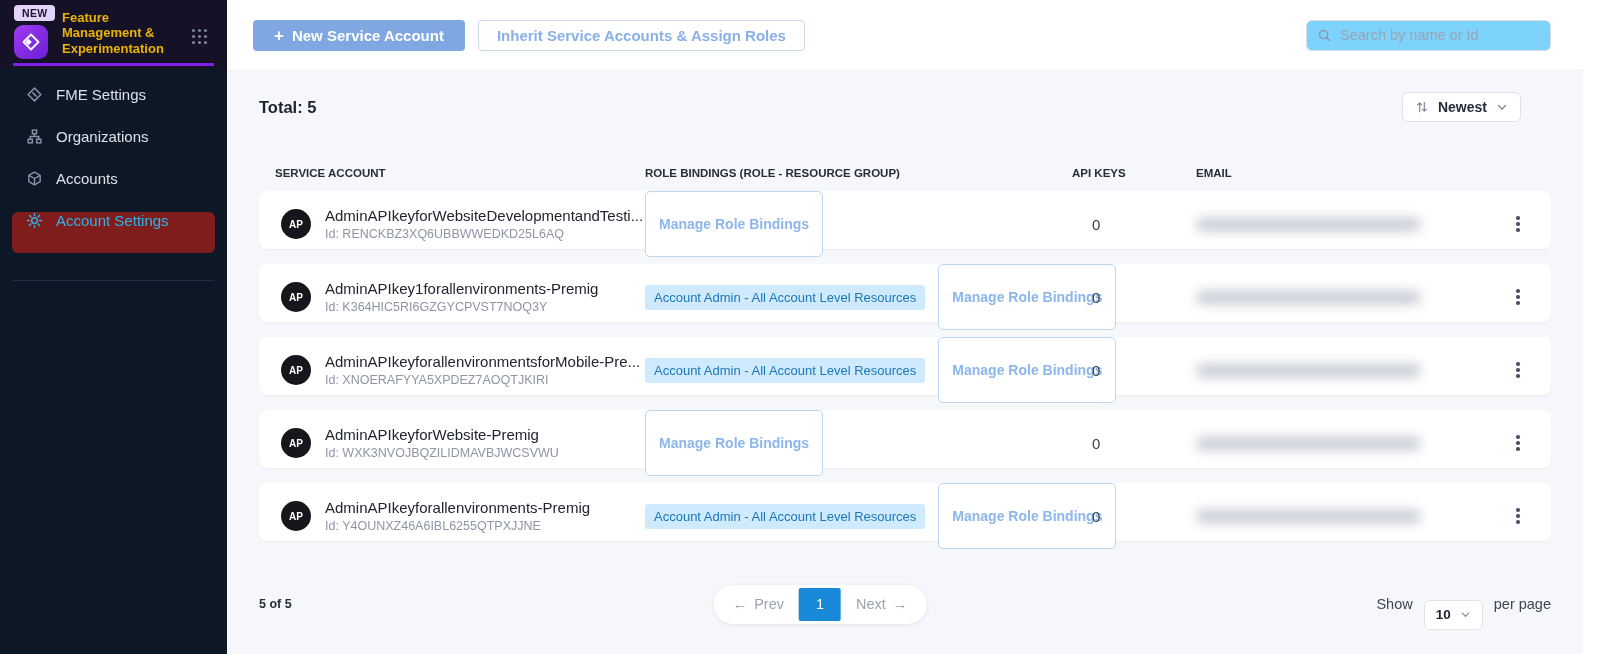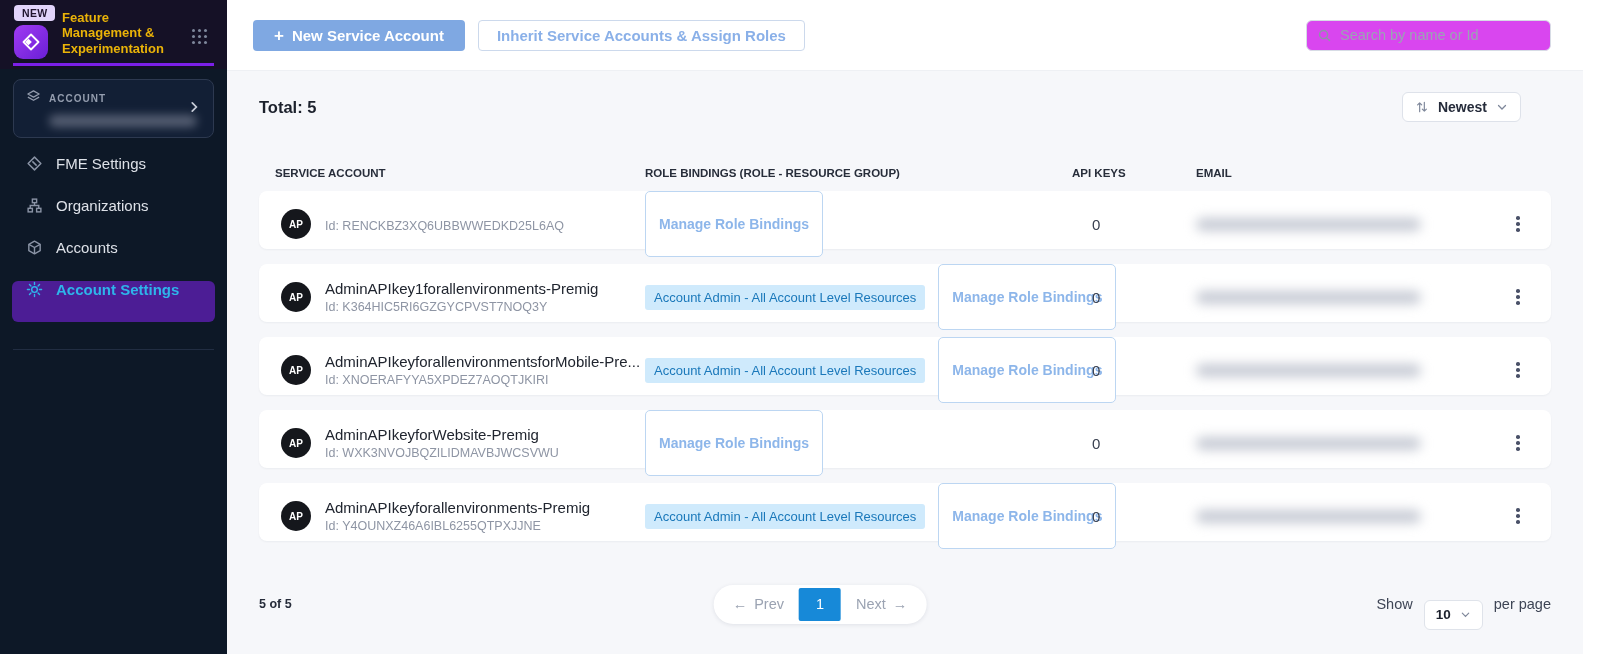--- a/index.html
+++ b/index.html
@@ -18,31 +18,31 @@
 
   .account-card { margin:10px 13px 0; background:#121f35; border:1px solid #2d3950; border-radius:8px; padding:9px 12px 10px; position:relative; cursor:pointer; }
   .account-label-row { display:flex; align-items:center; gap:8px; color:#949dae; }
   .account-label { font-size:10px; font-weight:700; letter-spacing:1px; }
   .account-chevron { position:absolute; right:12px; top:50%; transform:translateY(-50%); color:#c7ccd8; }
   .account-blur { margin:7px 0 0 23px; width:148px; height:12px; border-radius:6px; background:#6e7689; filter:blur(5px); opacity:.75; }
 
   .nav { margin-top:17px; display:flex; flex-direction:column; gap:1px; }
   .nav-item { display:flex; align-items:flex-start; gap:13px; height:41px; margin:0 12px; padding:0 14px; border-radius:6px; color:#dde1e8; font-size:15px; cursor:pointer; }
   .nav-item .nicon { color:#8a93a5; display:flex; }
-  .nav-item.active { background:#4c1d95; color:#2eb4ea; font-weight:700; }
+  .nav-item.active { background:#7f1d1d; color:#2eb4ea; font-weight:400; }
   .nav-item.active .nicon { color:#2eb4ea; }
   .sb-divider { margin:27px 13px 0; border-top:1px solid #212d42; }
 
   
   .main { flex:1; display:flex; flex-direction:column; background:#f6f7fa; margin-right:17px; }
   .topbar { background:#ffffff; height:71px; display:flex; align-items:center; padding:0 32px 0 26px; gap:13px; border-bottom:1px solid #eef0f4; flex-shrink:0; }
   .btn-primary { display:inline-flex; align-items:center; gap:8px; background:#7fa8e2; color:#ffffff; font-family:inherit; font-size:15px; font-weight:700; border:none; border-radius:4px; height:31px; padding:0 21px; cursor:pointer; }
   .btn-primary .plus { font-size:17px; font-weight:700; line-height:1; }
   .btn-outline { background:#ffffff; color:#8ab0e8; font-family:inherit; font-size:15px; font-weight:700; border:1px solid #ccd9ec; border-radius:4px; height:31px; padding:0 18px; cursor:pointer; }
-  .search-box { margin-left:auto; width:245px; height:31px; background:#d946ef; border:1px solid #d7dce5; border-radius:6px; display:flex; align-items:center; gap:8px; padding:0 10px; }
+  .search-box { margin-left:auto; width:245px; height:31px; background:#7dd3fc; border:1px solid #d7dce5; border-radius:6px; display:flex; align-items:center; gap:8px; padding:0 10px; }
   .search-box svg { color:#8d96a6; flex-shrink:0; }
   .search-box input { border:none; outline:none; flex:1; font-family:inherit; font-size:14.5px; color:#333a47; background:transparent; }
   .search-box input::placeholder { color:#9aa4b4; }
 
   .content { flex:1; padding:0 32px; display:flex; flex-direction:column; }
   .total-row { margin-top:21px; display:flex; align-items:center; justify-content:space-between; }
   .total-text { font-size:16.5px; font-weight:700; color:#1c212c; }
   .sort-box { display:inline-flex; align-items:center; gap:9px; height:30px; background:#fff; border:1px solid #dee2ea; border-radius:6px; padding:0 12px; margin-right:30px; cursor:pointer; }
   .sort-box .sort-label { font-size:14px; font-weight:700; color:#252b3a; }
   .sort-box svg { color:#7e879a; }
@@ -84,37 +84,20 @@
         <path d="M9 8 L13 12 L9 16 L5 12 Z" fill="#ffffff" stroke="none"></path>
       </svg>
     </span>
     <div class="sb-title">Feature Management &amp; Experimentation</div>
     <span class="grid-dots">
         <i></i>
       </span>
     <span class="purple-line"></span>
   </div>
 
-  <div class="account-card">
-    <div class="account-label-row">
-      <span class="nicon">
-        <svg width="15" height="15" viewBox="0 0 24 24" fill="none" stroke="currentColor" stroke-width="2" stroke-linejoin="round">
-          <path d="M12 3 L21 8 L12 13 L3 8 Z"></path>
-            <path d="M3 13 L12 18 L21 13"></path>
-        </svg>
-      </span>
-      <span class="account-label">ACCOUNT</span>
-    </div>
-    <div class="account-blur"></div>
-    <span class="account-chevron">
-      <svg width="14" height="14" viewBox="0 0 24 24" fill="none" stroke="currentColor" stroke-width="3" stroke-linecap="round">
-          <path d="M9 5 L16 12 L9 19"></path>
-        </svg>
-    </span>
-  </div>
 
   <nav class="nav">
     <div class="nav-item">
       <span class="nicon">
         <svg width="17" height="17" viewBox="0 0 24 24" fill="none" stroke="currentColor" stroke-width="2" stroke-linejoin="round">
           <path d="M12 3 L21 12 L12 21 L3 12 Z" rx="3"></path>
             <path d="M9 9 L15 15"></path>
         </svg>
       </span>
       <span>FME Settings</span>
@@ -189,20 +172,21 @@
       <span>API KEYS</span>
       <span>EMAIL</span>
       <span></span>
     </div>
 
     <div class="table-body">
         <div class="row-card">
     <div class="sa-cell">
       <span class="avatar">AP</span>
       <span style="min-width:0;">
+        <div class="sa-name">AdminAPIkeyforWebsiteDevelopmentandTesti...</div>
         <div class="sa-id">Id: RENCKBZ3XQ6UBBWWEDKD25L6AQ</div>
       </span>
     </div>
     <div class="rb-cell">
 
       <button class="manage-btn">Manage Role Bindings</button>
     </div>
     <div class="keys-cell">0</div>
     <div>
             <div class="email-blur"></div>

